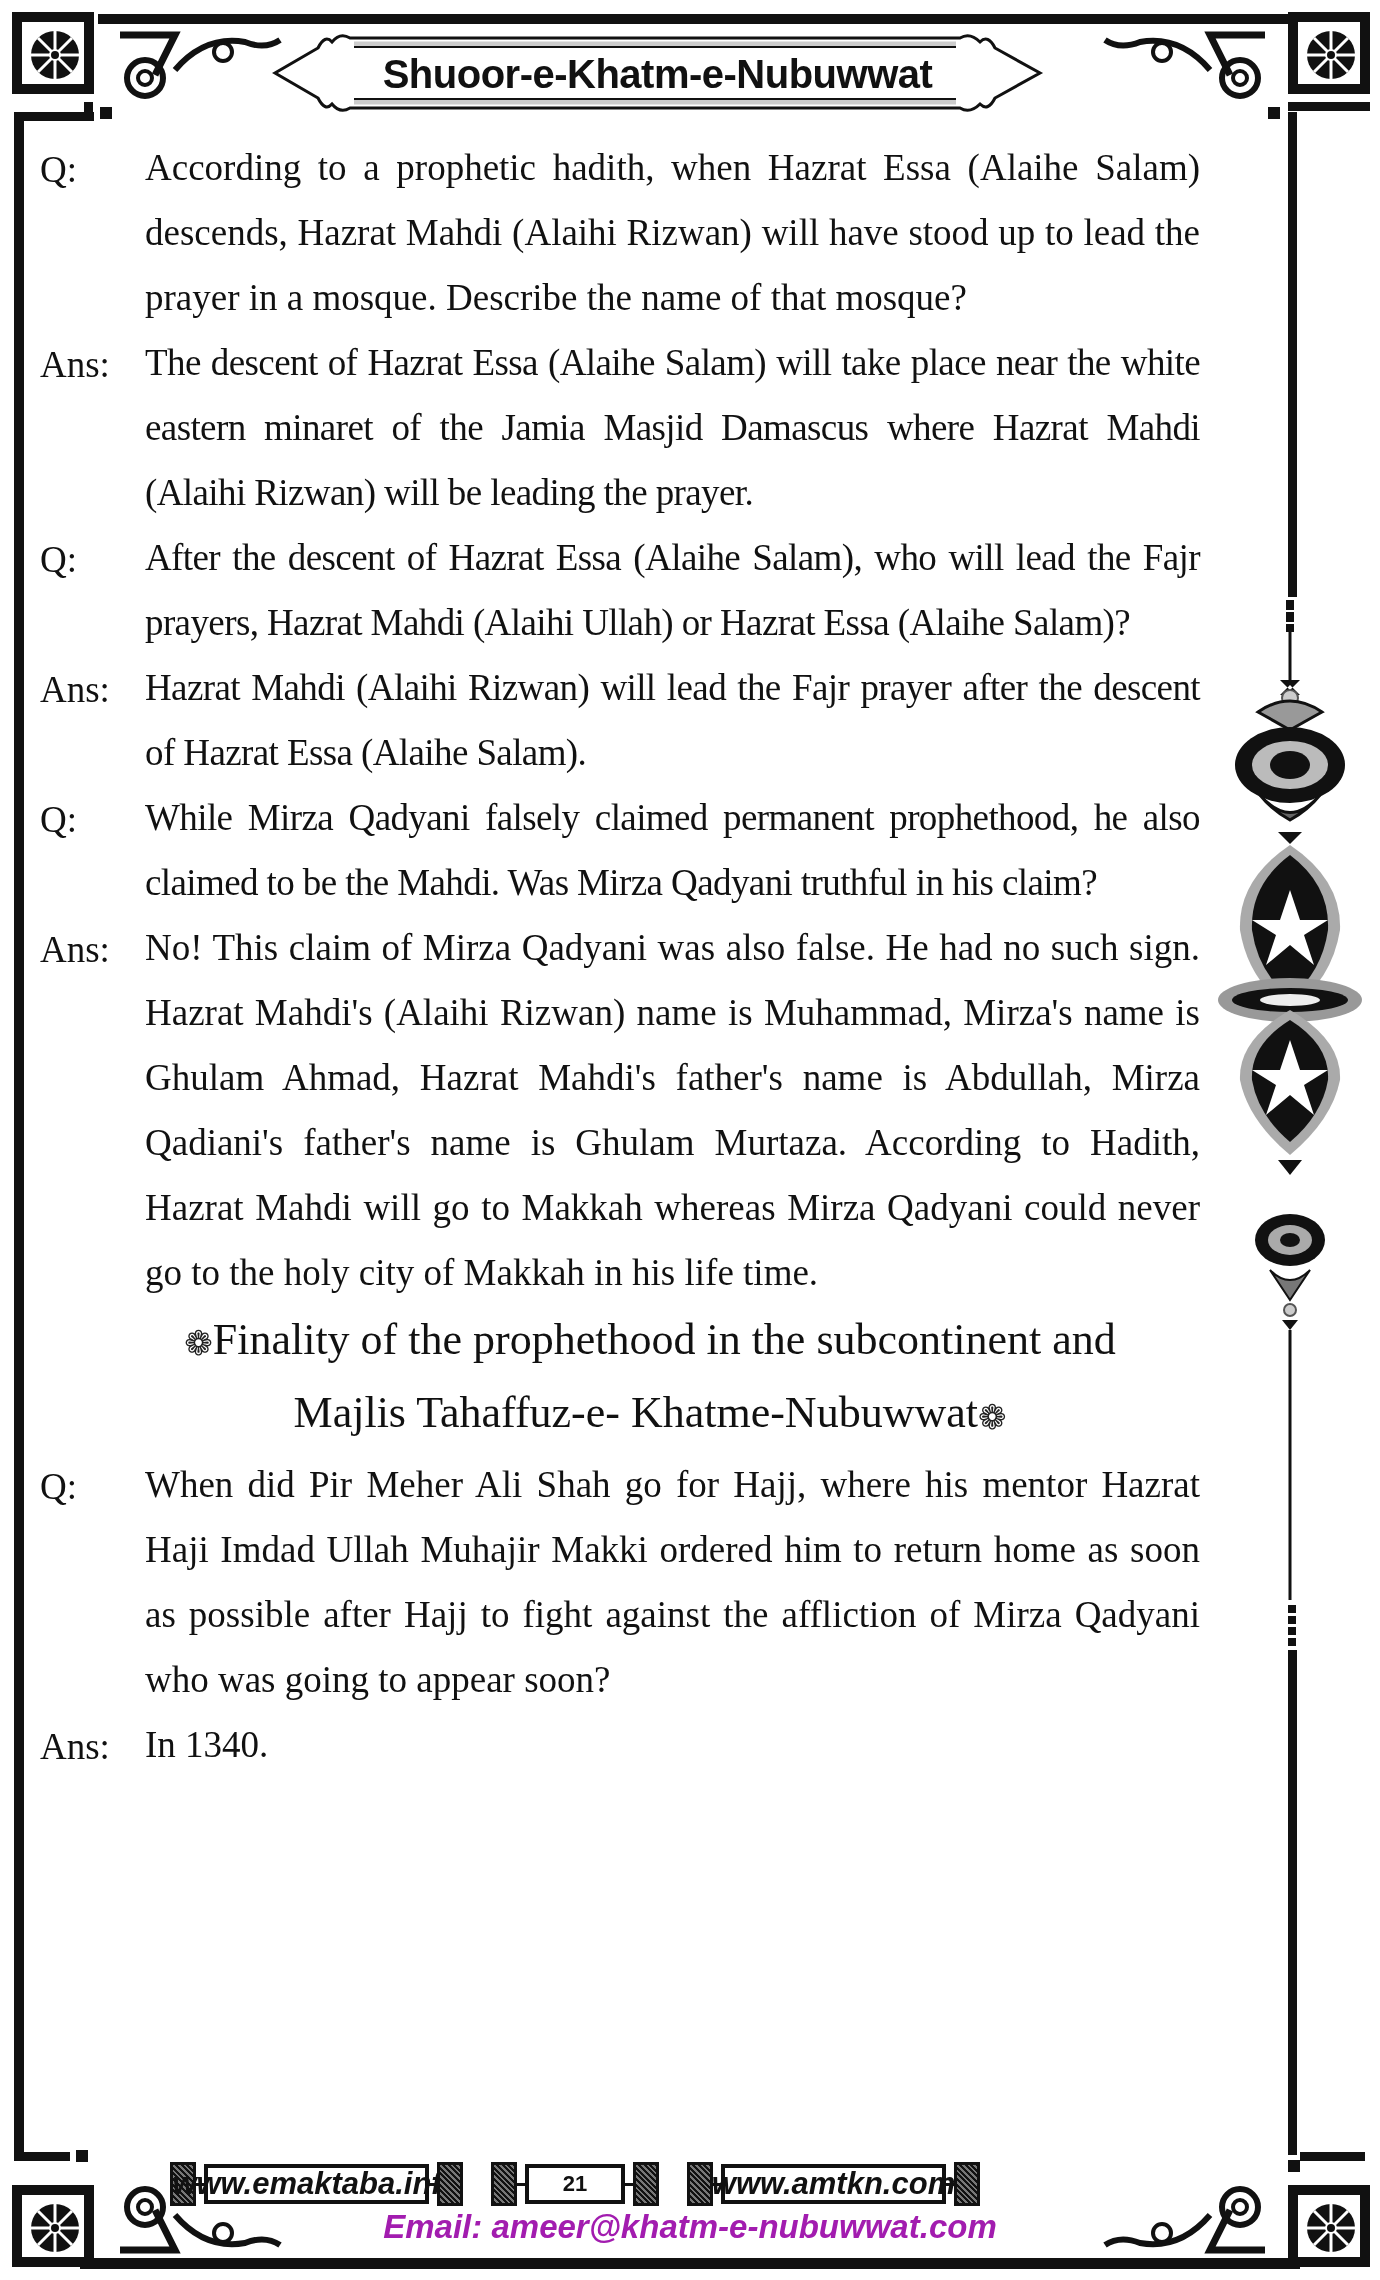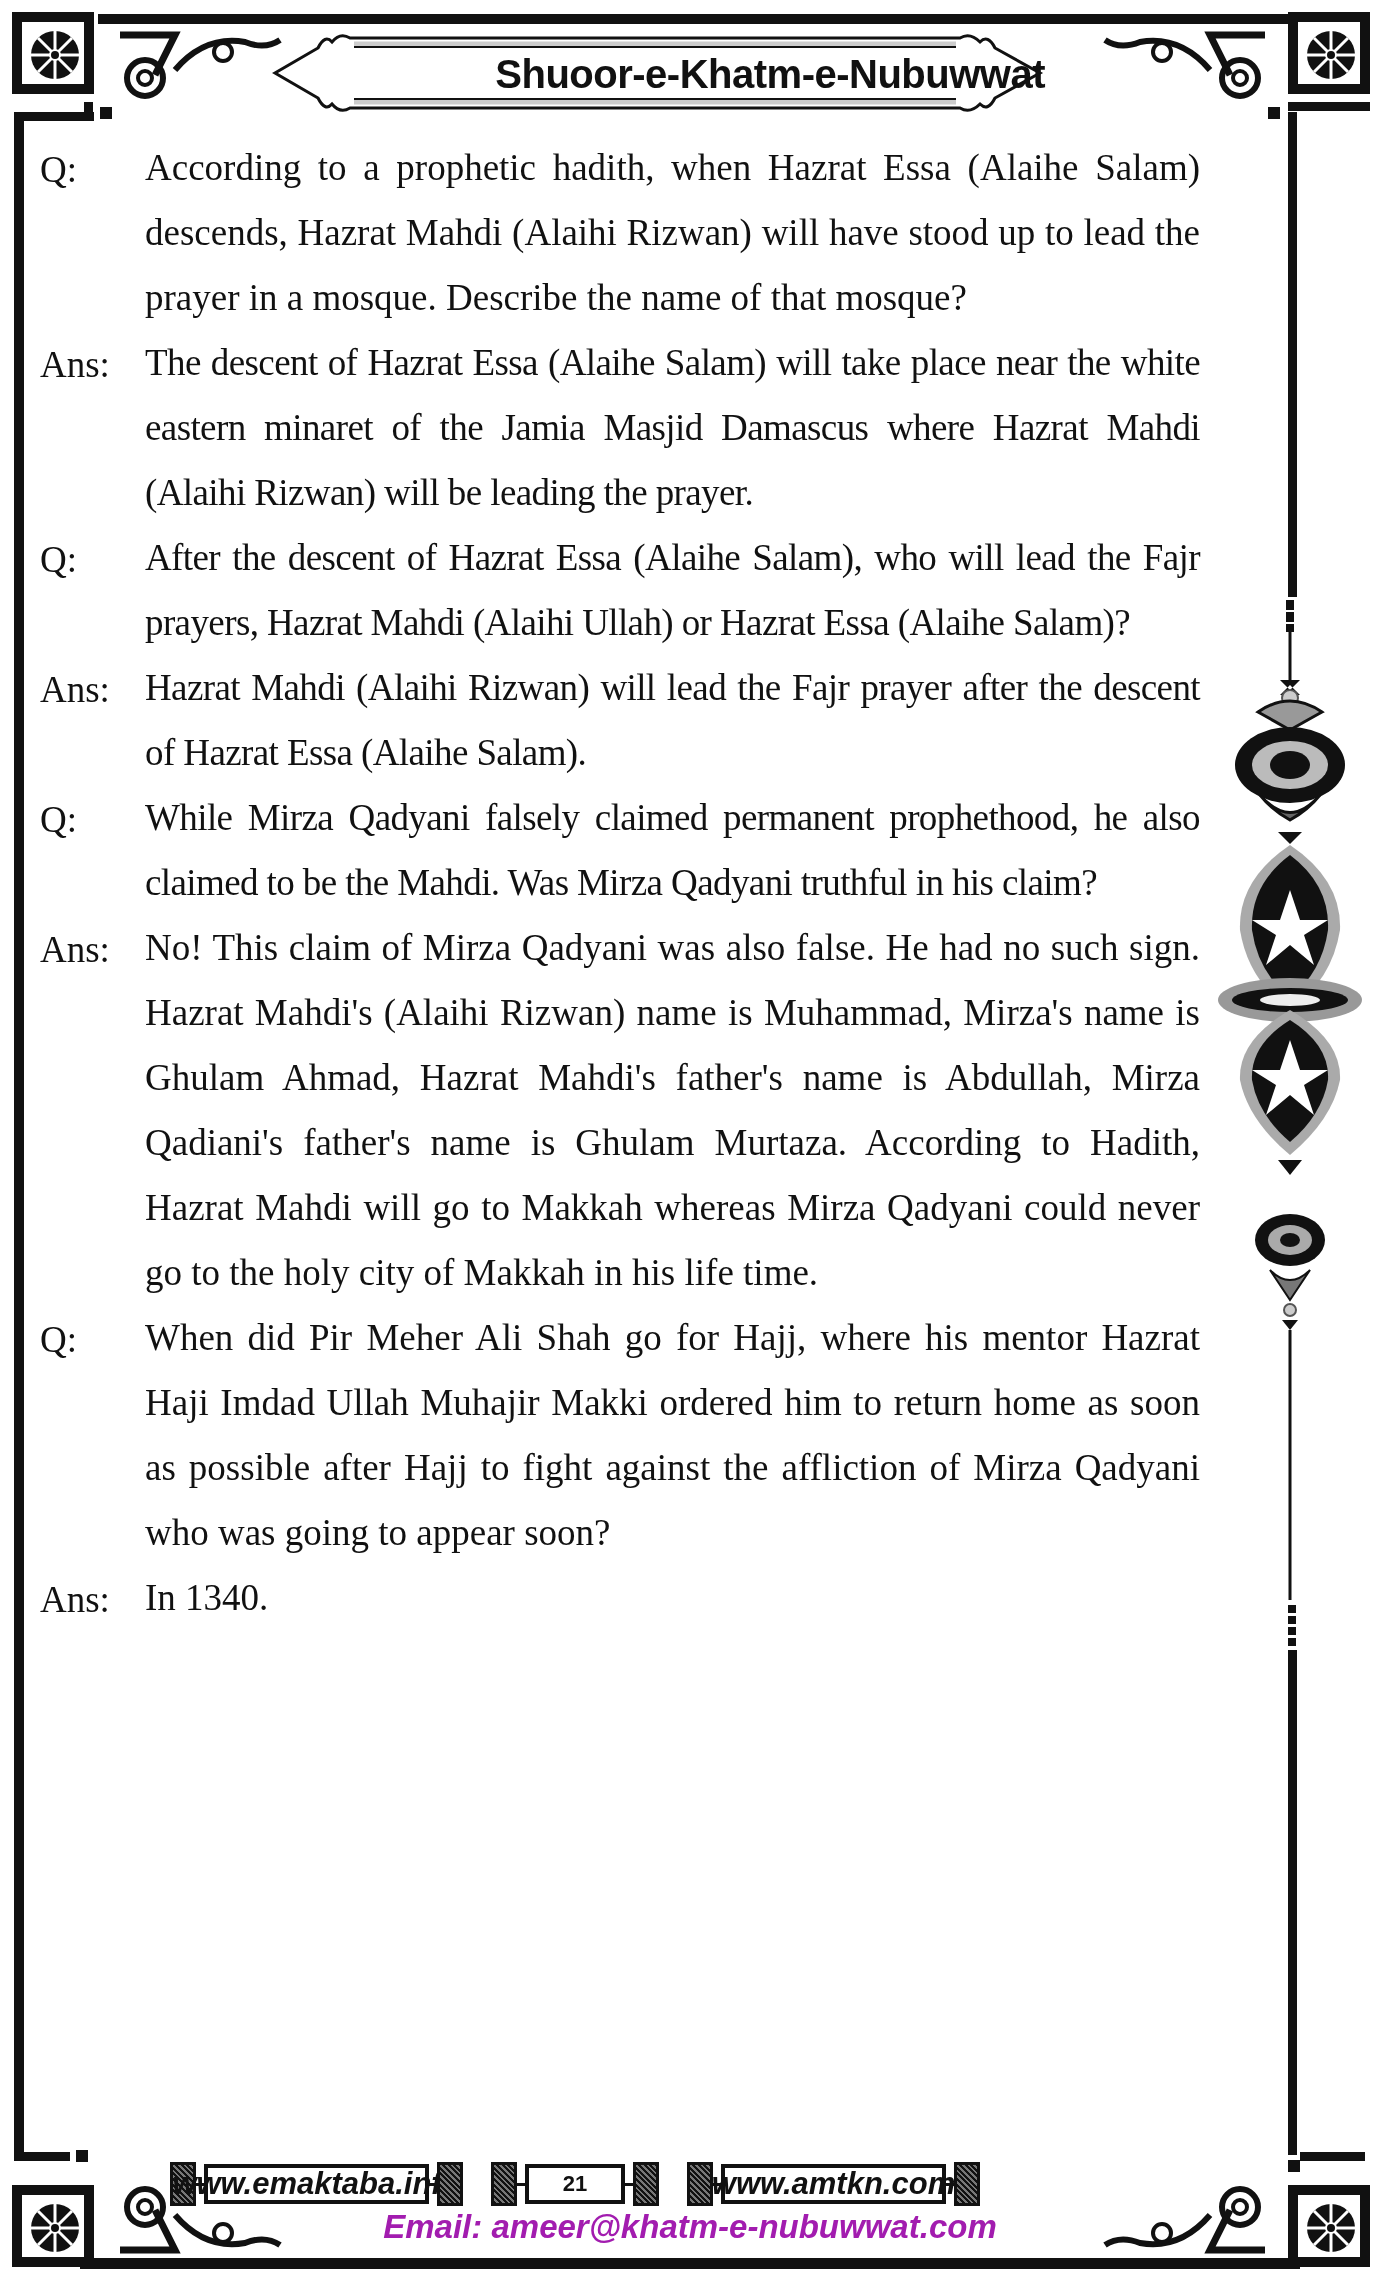--- a/index.html
+++ b/index.html
@@ -6,21 +6,21 @@
   body { width:1380px; height:2280px; position:relative; overflow:hidden; font-family:"Liberation Serif", serif; color:#111; }
   .abs { position:absolute; }
   .bar { position:absolute; background:#111; }
 
   
   .corner { position:absolute; width:82px; height:82px; border:10px solid #111; box-sizing:border-box; background:#fff; }
   .corner .inner { position:absolute; left:8px; top:8px; right:8px; bottom:8px; }
 
   
   .banner { position:absolute; left:270px; top:30px; width:775px; height:86px; }
-  .banner-title { position:absolute; left:0; right:0; top:22px; text-align:right;
+  .banner-title { position:absolute; left:0; right:0; top:22px; text-align:center;
     font-family:"Liberation Sans", sans-serif; font-weight:bold; font-size:40px; letter-spacing:-0.5px; color:#111; }
 
   
   .content { position:absolute; left:40px; top:135px; width:1160px; }
   .qa { display:flex; }
   .qa .label { width:105px; flex:0 0 105px; font-size:37px; line-height:69.3px; }
   .qa .body { flex:1; font-size:37px; line-height:65px; text-align:justify; }
   .qa .body.cond { letter-spacing:-0.6px; }
   .section-heading { text-align:center; font-size:44px; line-height:69px; padding-left:60px; }
   .section-heading .l2 { display:block; padding-left:0; }
@@ -176,20 +176,24 @@
   </div>
   <div class="qa">
     <div class="label">Q:</div>
     <div class="body cond">While Mirza Qadyani falsely claimed permanent prophethood, he also claimed to be the Mahdi. Was Mirza Qadyani truthful in his claim?</div>
   </div>
   <div class="qa">
     <div class="label">Ans:</div>
     <div class="body">No! This claim of Mirza Qadyani was also false. He had no such sign. Hazrat Mahdi's (Alaihi Rizwan) name is Muhammad, Mirza's name is Ghulam Ahmad, Hazrat Mahdi's father's name is Abdullah, Mirza Qadiani's father's name is Ghulam Murtaza. According to Hadith, Hazrat Mahdi will go to Makkah whereas Mirza Qadyani could never go to the holy city of Makkah in his life time.</div>
   </div>
 
+  <div class="section-heading">
+    <span class="orn">❁</span><span>Finality of the prophethood in the subcontinent and</span>
+    <span class="l2"><span>Majlis Tahaffuz-e- Khatme-Nubuwwat</span><span class="orn">❁</span></span>
+  </div>
 
   <div class="qa">
     <div class="label">Q:</div>
     <div class="body">When did Pir Meher Ali Shah go for Hajj, where his mentor Hazrat Haji Imdad Ullah Muhajir Makki ordered him to return home as soon as possible after Hajj to fight against  the affliction of Mirza Qadyani who was going to appear soon?</div>
   </div>
   <div class="qa">
     <div class="label">Ans:</div>
     <div class="body">In 1340.</div>
   </div>
 </div>

